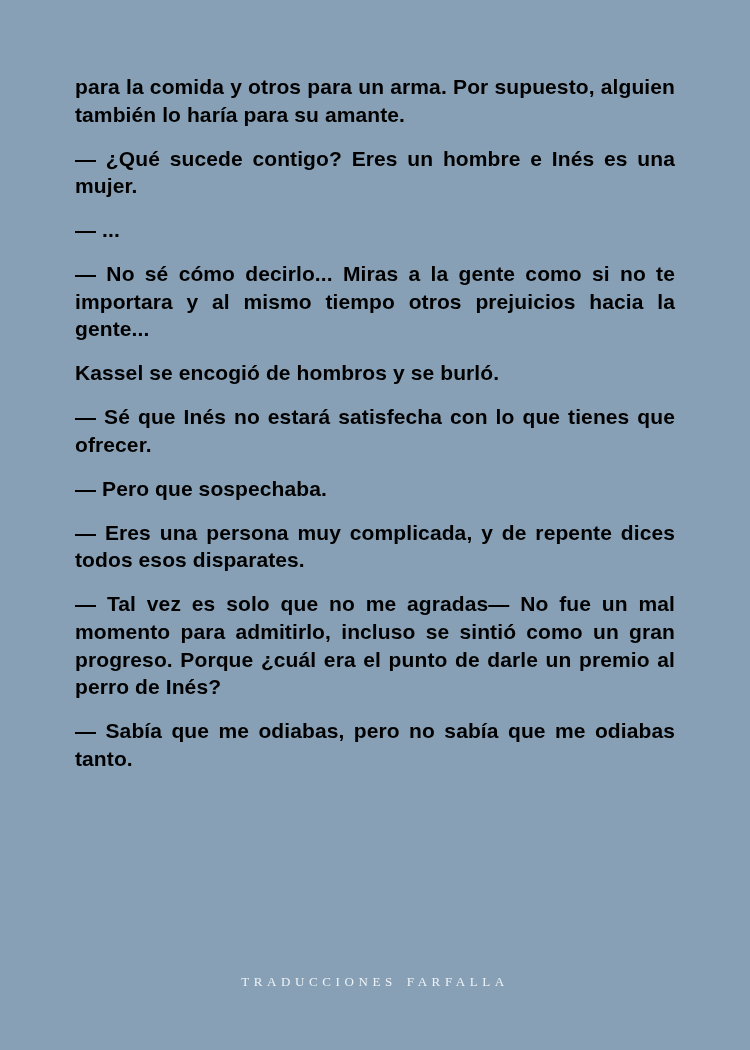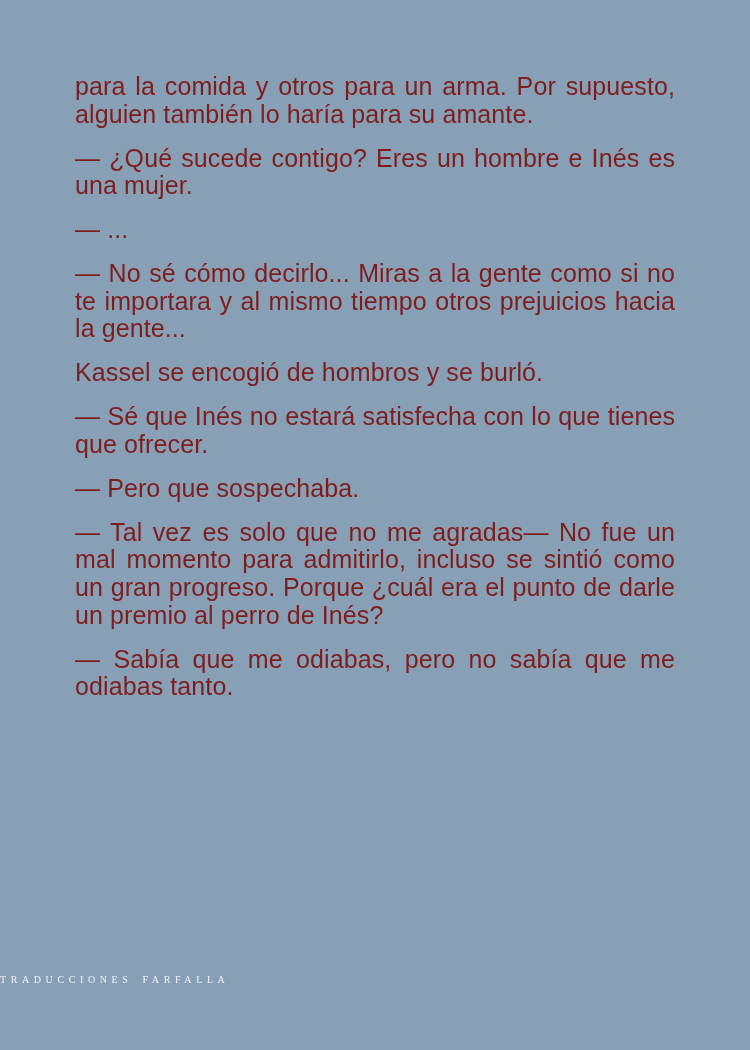--- a/index.html
+++ b/index.html
@@ -11,57 +11,59 @@
       height: 1050px;
       background: #87a0b5;
       overflow: hidden;
       position: relative;
     }
     .page {
       position: absolute;
       left: 75px;
       top: 73px;
       width: 600px;
-      color: #7f1d1d;
+      color: #000000;
       font-family: "Liberation Sans", "DejaVu Sans", sans-serif;
-      font-size: 25px;
+      font-size: 21px;
       line-height: 27.6px;
+      font-weight: bold;
     }
     .para {
       margin: 0 0 16.4px 0;
       text-align: justify;
       text-align-last: left;
       letter-spacing: 0.1px;
     }
     .footer {
       position: absolute;
       left: 0;
       width: 750px;
       top: 974px;
-      text-align: left;
+      text-align: center;
       font-family: "Liberation Serif", "DejaVu Serif", serif;
-      font-size: 10px;
+      font-size: 13px;
       letter-spacing: 4.6px;
       color: #eef3f8;
     }
     .footer .gap {
       display: inline-block;
       width: 10px;
     }
   </style>
 </head>
 <body>
 
 <div class="page">
   <p class="para">para la comida y otros para un arma. Por supuesto, alguien también lo haría para su amante.</p>
   <p class="para">— ¿Qué sucede contigo? Eres un hombre e Inés es una mujer.</p>
   <p class="para">— ...</p>
   <p class="para">— No sé cómo decirlo... Miras a la gente como si no te importara y al mismo tiempo otros prejuicios hacia la gente...</p>
   <p class="para">Kassel se encogió de hombros y se burló.</p>
   <p class="para">— Sé que Inés no estará satisfecha con lo que tienes que ofrecer.</p>
   <p class="para">— Pero que sospechaba.</p>
+  <p class="para">— Eres una persona muy complicada, y de repente dices todos esos disparates.</p>
   <p class="para">— Tal vez es solo que no me agradas—  No fue un mal momento para admitirlo, incluso se sintió como un gran progreso. Porque ¿cuál era el punto de darle un premio al perro de Inés?</p>
   <p class="para">— Sabía que me odiabas, pero no sabía que me odiabas tanto.</p>
 </div>
 
 <div class="footer">
   <span>TRADUCCIONES</span><span class="gap"></span><span>FARFALLA</span>
 </div>
 
 </body></html>

